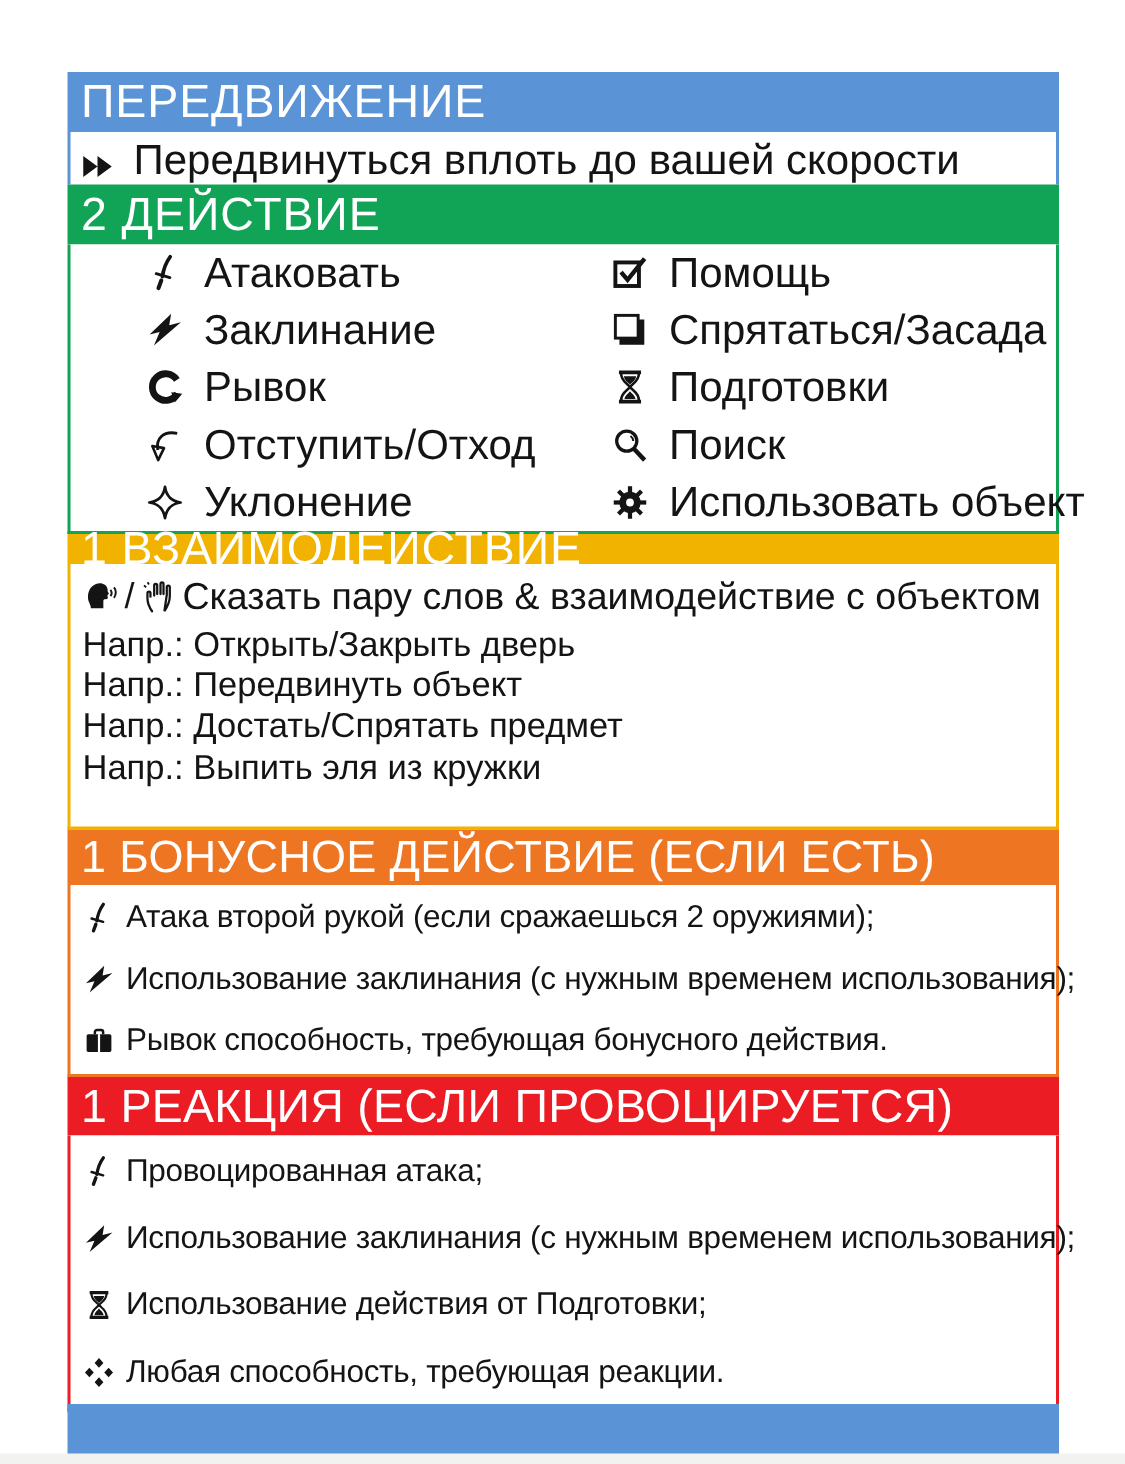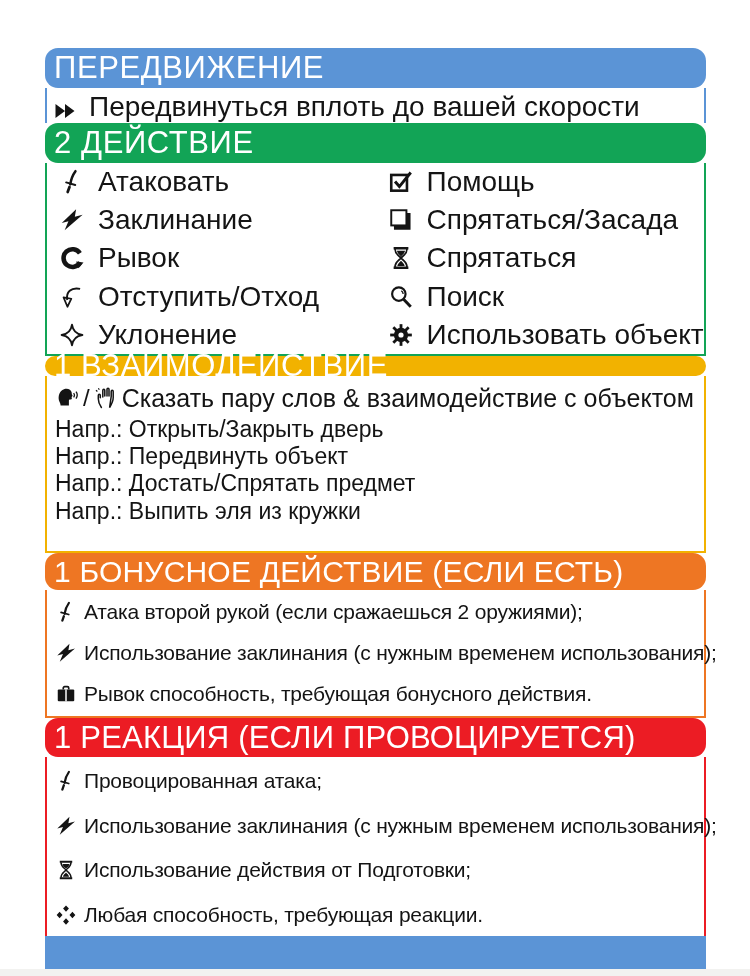--- a/index.html
+++ b/index.html
@@ -5,38 +5,38 @@
   html,body{margin:0;padding:0;}
   body{
     width:750px;height:976px;position:relative;background:#ffffff;
     font-family:"Liberation Sans","DejaVu Sans",sans-serif;color:#141414;
     overflow:hidden;
   }
   .canvas{position:absolute;inset:0;}
   .card{position:absolute;left:45px;top:48px;width:661px;}
   .hdr{
     color:#ffffff;font-size:31px;font-weight:400;letter-spacing:.6px;
-    display:flex;align-items:center;padding-left:9px;box-sizing:border-box;border-radius:13px;
+    display:flex;align-items:center;padding-left:9px;box-sizing:border-box;
   }
   .hdr.blue{background:var(--blue);height:40px;}
   .hdr.green{background:var(--green);height:40px;}
   .hdr.yellow{background:var(--yellow);height:20px;}
   .hdr.orange{background:var(--orange);height:37px;font-size:30px;letter-spacing:.2px;}
   .hdr.red{background:var(--red);height:39px;font-size:31px;letter-spacing:.2px;}
   .content{background:#fff;box-sizing:border-box;border-style:solid;border-top:none;}
   .move-row{
     height:35px;border-color:var(--blue);border-width:0 2px;
     display:flex;align-items:flex-end;gap:12px;padding-left:6px;font-size:28px;
   }
   .action-grid{
     height:193px;border-color:var(--green);border-width:0 2px 2px;
     display:grid;grid-template-columns:1fr 1fr;grid-template-rows:repeat(5,1fr);
     grid-auto-flow:column;
   }
-  .action-item{display:flex;align-items:center;gap:13px;padding-left:12px;font-size:28px;}
+  .action-item{display:flex;align-items:center;gap:13px;padding-left:12px;font-size:28px;margin-left:38px;}
   .interaction{
     height:177px;border-color:var(--yellow);border-width:0 2px 2px;
     padding:4px 6px 2px 8px;
   }
   .lead-row{display:flex;align-items:center;gap:4px;font-size:25px;height:36px;}
   .example{font-size:23px;line-height:27.2px;white-space:nowrap;}
   .bonus{
     height:128px;border-color:var(--orange);border-width:0 2px 2px;
     display:grid;grid-template-rows:repeat(3,1fr);padding:2px 4px 2px 8px;
   }
@@ -187,21 +187,21 @@
       <div class="action-item">
         <svg class="ic ic26">
             <use href="#i-hide"></use>
           </svg>
         <span class="lbl">Спрятаться/Засада</span>
       </div>
       <div class="action-item">
         <svg class="ic ic26">
             <use href="#i-hourglass"></use>
           </svg>
-        <span class="lbl">Спрятаться</span>
+        <span class="lbl">Подготовки</span>
       </div>
       <div class="action-item">
         <svg class="ic ic26">
             <use href="#i-magnifier"></use>
           </svg>
         <span class="lbl">Поиск</span>
       </div>
       <div class="action-item">
         <svg class="ic ic26">
             <use href="#i-gear"></use>

